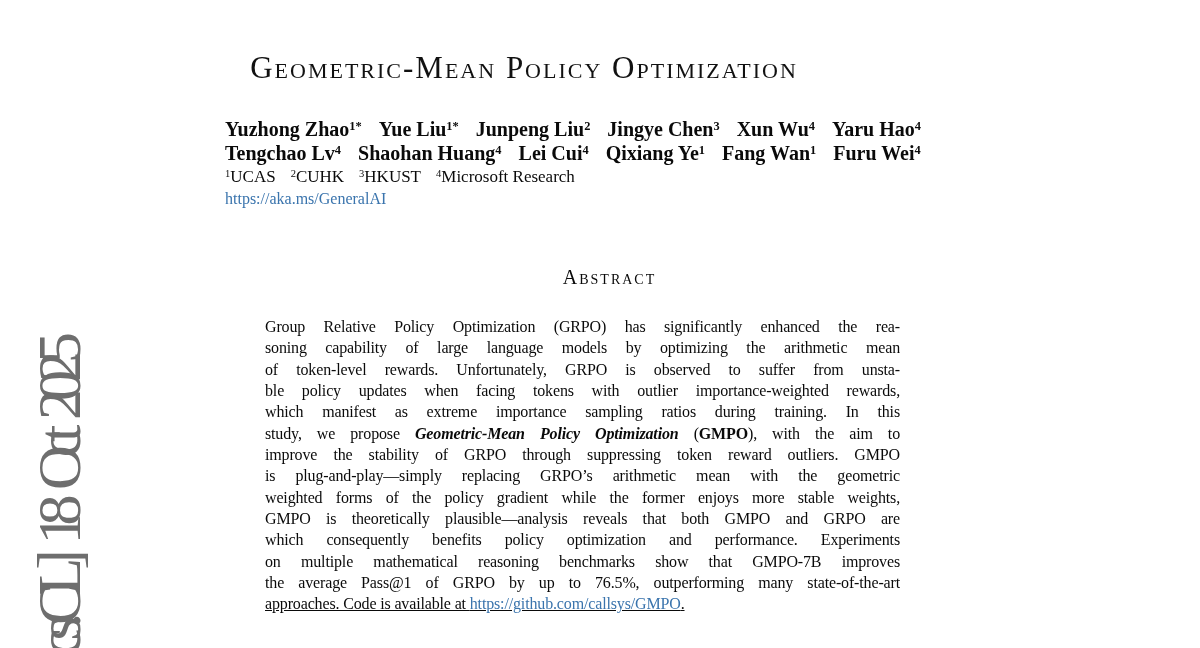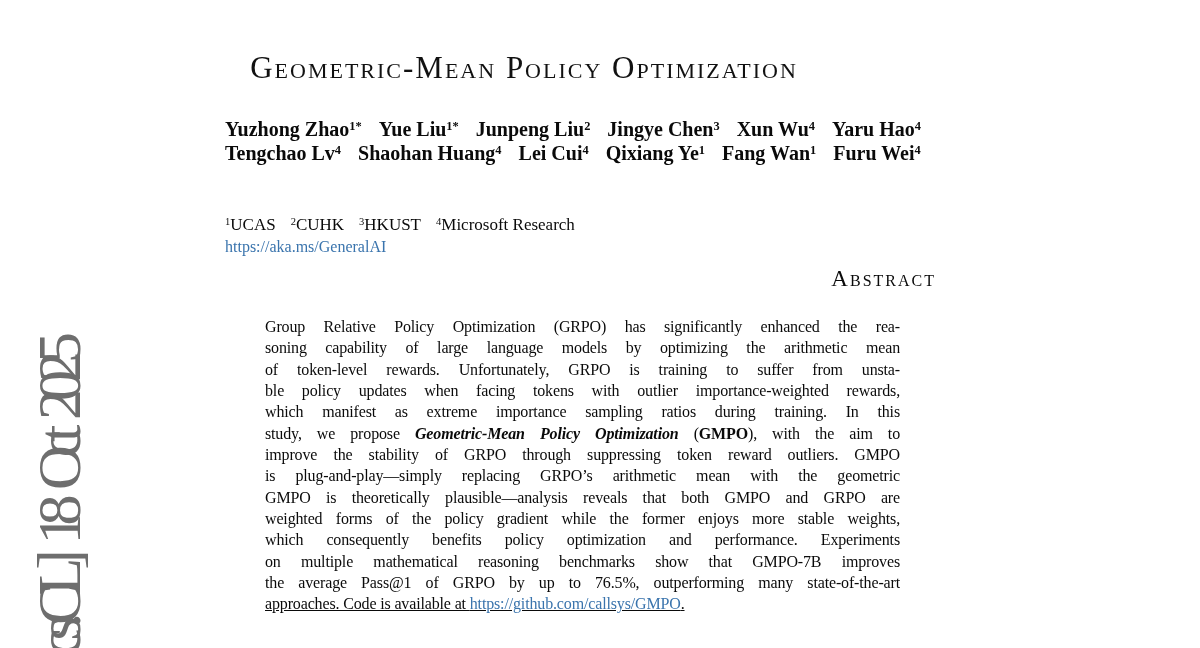--- a/index.html
+++ b/index.html
@@ -52,45 +52,44 @@
     font-weight:bold;
     font-size:20px;
     line-height:23.5px;
     white-space:nowrap;
   }
   .author-entry{margin-right:17px;}
   .affil-line{
     font-size:17px;
     line-height:23px;
     white-space:nowrap;
-    margin-top:48px;
   }
   .affil-entry{margin-right:15px;}
   sup{
     font-size:0.62em;
     line-height:0;
     position:relative;
     top:-0.45em;
     vertical-align:baseline;
   }
   .homepage-line{line-height:21px;}
   .homepage-link{
     font-size:16px;
     color:var(--link);
     text-decoration:none;
     text-align:center;
   }
   .abs-head{
     position:absolute;
-    left:301px;
+    left:292px;
     top:266px;
     width:635px;
-    text-align:right;
+    text-align:center;
     font-variant:small-caps;
-    font-size:23px;
+    font-size:20px;
     letter-spacing:2px;
   }
   .abstract{
     position:absolute;
     left:265px;
     top:316px;
     width:635px;
     font-size:16px;
     letter-spacing:-0.15px;
   }
@@ -125,27 +124,27 @@
     <div class="homepage-line">
       <a class="homepage-link" href="#">https://aka.ms/GeneralAI</a>
     </div>
   </div>
 
   <div class="abs-head">Abstract</div>
 
   <div class="abstract">
       <div class="abs-line"><span class="seg-p">Group Relative Policy Optimization (GRPO) has significantly enhanced the rea-</span></div>
       <div class="abs-line"><span class="seg-p">soning capability of large language models by optimizing the arithmetic mean</span></div>
-      <div class="abs-line"><span class="seg-p">of token-level rewards. Unfortunately, GRPO is training to suffer from unsta-</span></div>
+      <div class="abs-line"><span class="seg-p">of token-level rewards. Unfortunately, GRPO is observed to suffer from unsta-</span></div>
       <div class="abs-line"><span class="seg-p">ble policy updates when facing tokens with outlier importance-weighted rewards,</span></div>
       <div class="abs-line"><span class="seg-p">which manifest as extreme importance sampling ratios during training. In this</span></div>
       <div class="abs-line"><span class="seg-p">study, we propose </span><span class="seg-bi">Geometric-Mean Policy Optimization</span><span class="seg-p"> (</span><span class="seg-b">GMPO</span><span class="seg-p">), with the aim to</span></div>
       <div class="abs-line"><span class="seg-p">improve the stability of GRPO through suppressing token reward outliers. GMPO</span></div>
       <div class="abs-line"><span class="seg-p">is plug-and-play—simply replacing GRPO’s arithmetic mean with the geometric</span></div>
+      <div class="abs-line"><span class="seg-p">weighted forms of the policy gradient while the former enjoys more stable weights,</span></div>
       <div class="abs-line"><span class="seg-p">GMPO is theoretically plausible—analysis reveals that both GMPO and GRPO are</span></div>
-      <div class="abs-line"><span class="seg-p">weighted forms of the policy gradient while the former enjoys more stable weights,</span></div>
       <div class="abs-line"><span class="seg-p">which consequently benefits policy optimization and performance. Experiments</span></div>
       <div class="abs-line"><span class="seg-p">on multiple mathematical reasoning benchmarks show that GMPO-7B improves</span></div>
       <div class="abs-line"><span class="seg-p">the average Pass@1 of GRPO by up to 76.5%, outperforming many state-of-the-art</span></div>
       <div class="abs-line"><span class="seg-p">approaches. Code is available at </span><a href="#">https://github.com/callsys/GMPO</a><span class="seg-p">.</span></div>
     </div>
 
 </div>
 
 </body></html>

